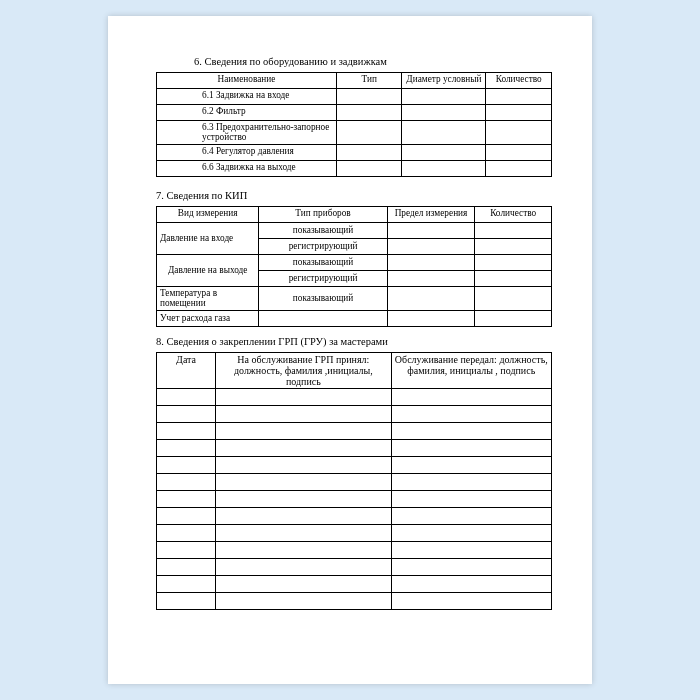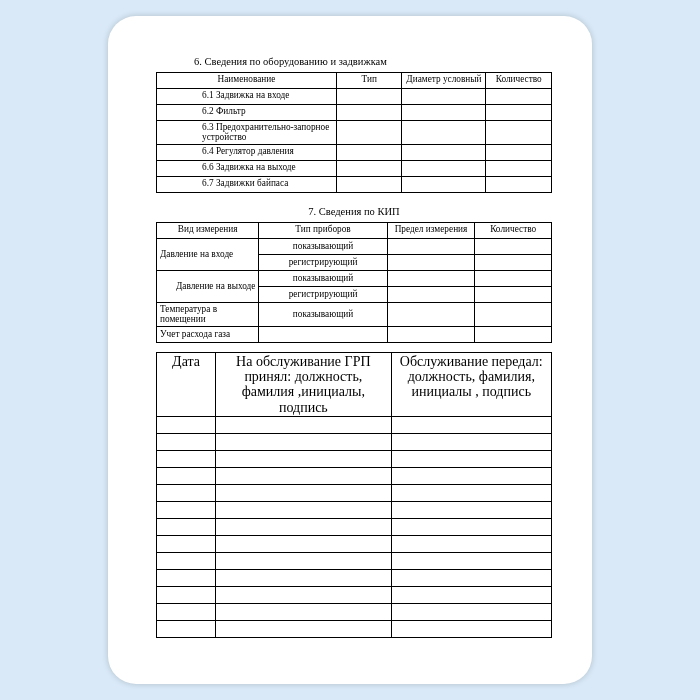--- a/index.html
+++ b/index.html
@@ -14,33 +14,31 @@
     overflow: hidden;
   }
   #page-wrap {
     position: absolute;
     left: 108px;
     top: 16px;
     width: 484px;
     height: 668px;
     background: #ffffff;
     box-shadow: 0 0 6px rgba(0,0,0,0.18);
-    border-radius: 28px;
   }
   .doc {
     position: absolute;
     left: 48px;
     top: 40px;
     width: 396px;
   }
   .section-title {
     font-size: 10.5px;
     color: #000;
     margin: 0 0 5px 0;
-    text-align: center;
     font-family: "Liberation Serif", serif;
   }
   .section-title.left {
     text-align: left;
     padding-left: 38px;
   }
   table {
     border-collapse: collapse;
     width: 100%;
     table-layout: fixed;
@@ -58,30 +56,30 @@
     text-align: center;
     vertical-align: middle;
     font-weight: normal;
   }
   .t6 td.name { text-align: left; padding-left: 45px; }
   .t6 th.hname { }
   .spacer-sm { height: 9px; }
   .spacer-md { height: 13px; }
 
   .t7 td.vid {
-    text-align: right;
+    text-align: center;
     vertical-align: middle;
   }
   .t7 td.vid.left { text-align: left; }
   .t7 td.pri {
     text-align: center;
     vertical-align: middle;
   }
   .t8 th.small {
-    font-size: 14px;
+    font-size: 10px;
   }
   .t8 td {
     height: 14px;
   }
   .hdr2 {
     line-height: 1.1;
     font-family: Liberation Serif, serif;
   }
 </style>
 </head>
@@ -123,26 +121,20 @@
         <td></td>
         <td></td>
         <td></td>
       </tr>
       <tr>
         <td class="name">6.6 Задвижка на выходе</td>
         <td></td>
         <td></td>
         <td></td>
       </tr>
-      <tr>
-        <td class="name">6.7 Задвижки байпаса</td>
-        <td></td>
-        <td></td>
-        <td></td>
-      </tr>
     </tbody>
       </table>
 
     <div class="spacer-md"></div>
 
     <div class="section-title">7. Сведения по  КИП</div>
 
     <table class="t7">
       <tbody>
           <tr>
@@ -183,20 +175,21 @@
         <td class="vid left">Учет расхода газа</td>
         <td class="pri"></td>
         <td></td>
         <td></td>
       </tr>
     </tbody>
       </table>
 
     <div class="spacer-sm"></div>
 
+    <div class="section-title">8. Сведения о закреплении ГРП (ГРУ) за  мастерами</div>
 
     <table class="t8">
       <tbody>
           <tr>
         <th style="width:14%;" class="small">Дата</th>
         <th style="width:45%;" class="small hdr2">На обслуживание ГРП принял: должность, фамилия ,инициалы, подпись</th>
         <th style="width:41%;" class="small hdr2">Обслуживание передал: должность,  фамилия, инициалы , подпись</th>
       </tr>
       <tr>
             <td></td>

